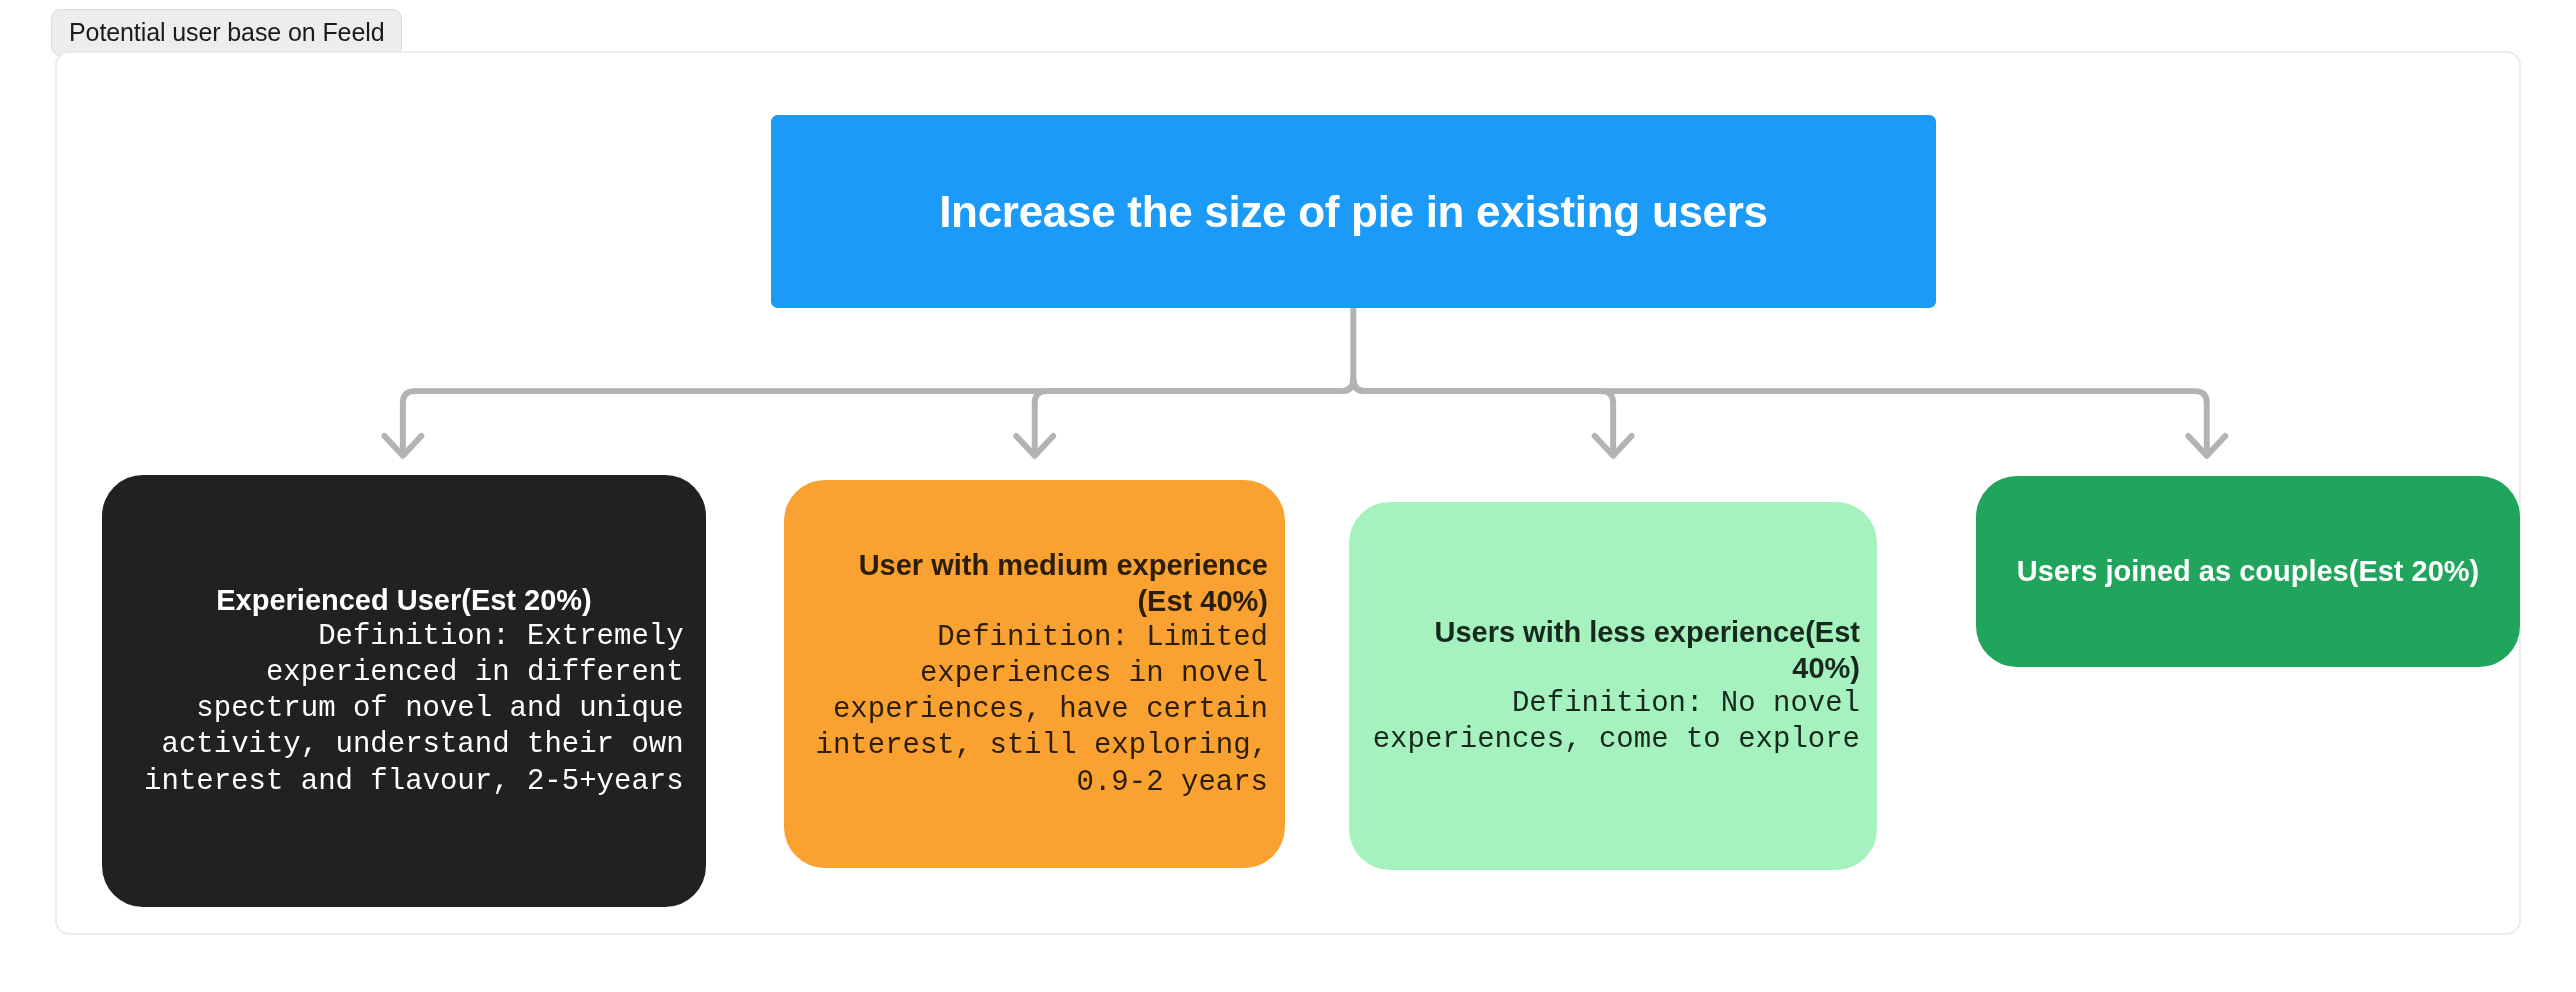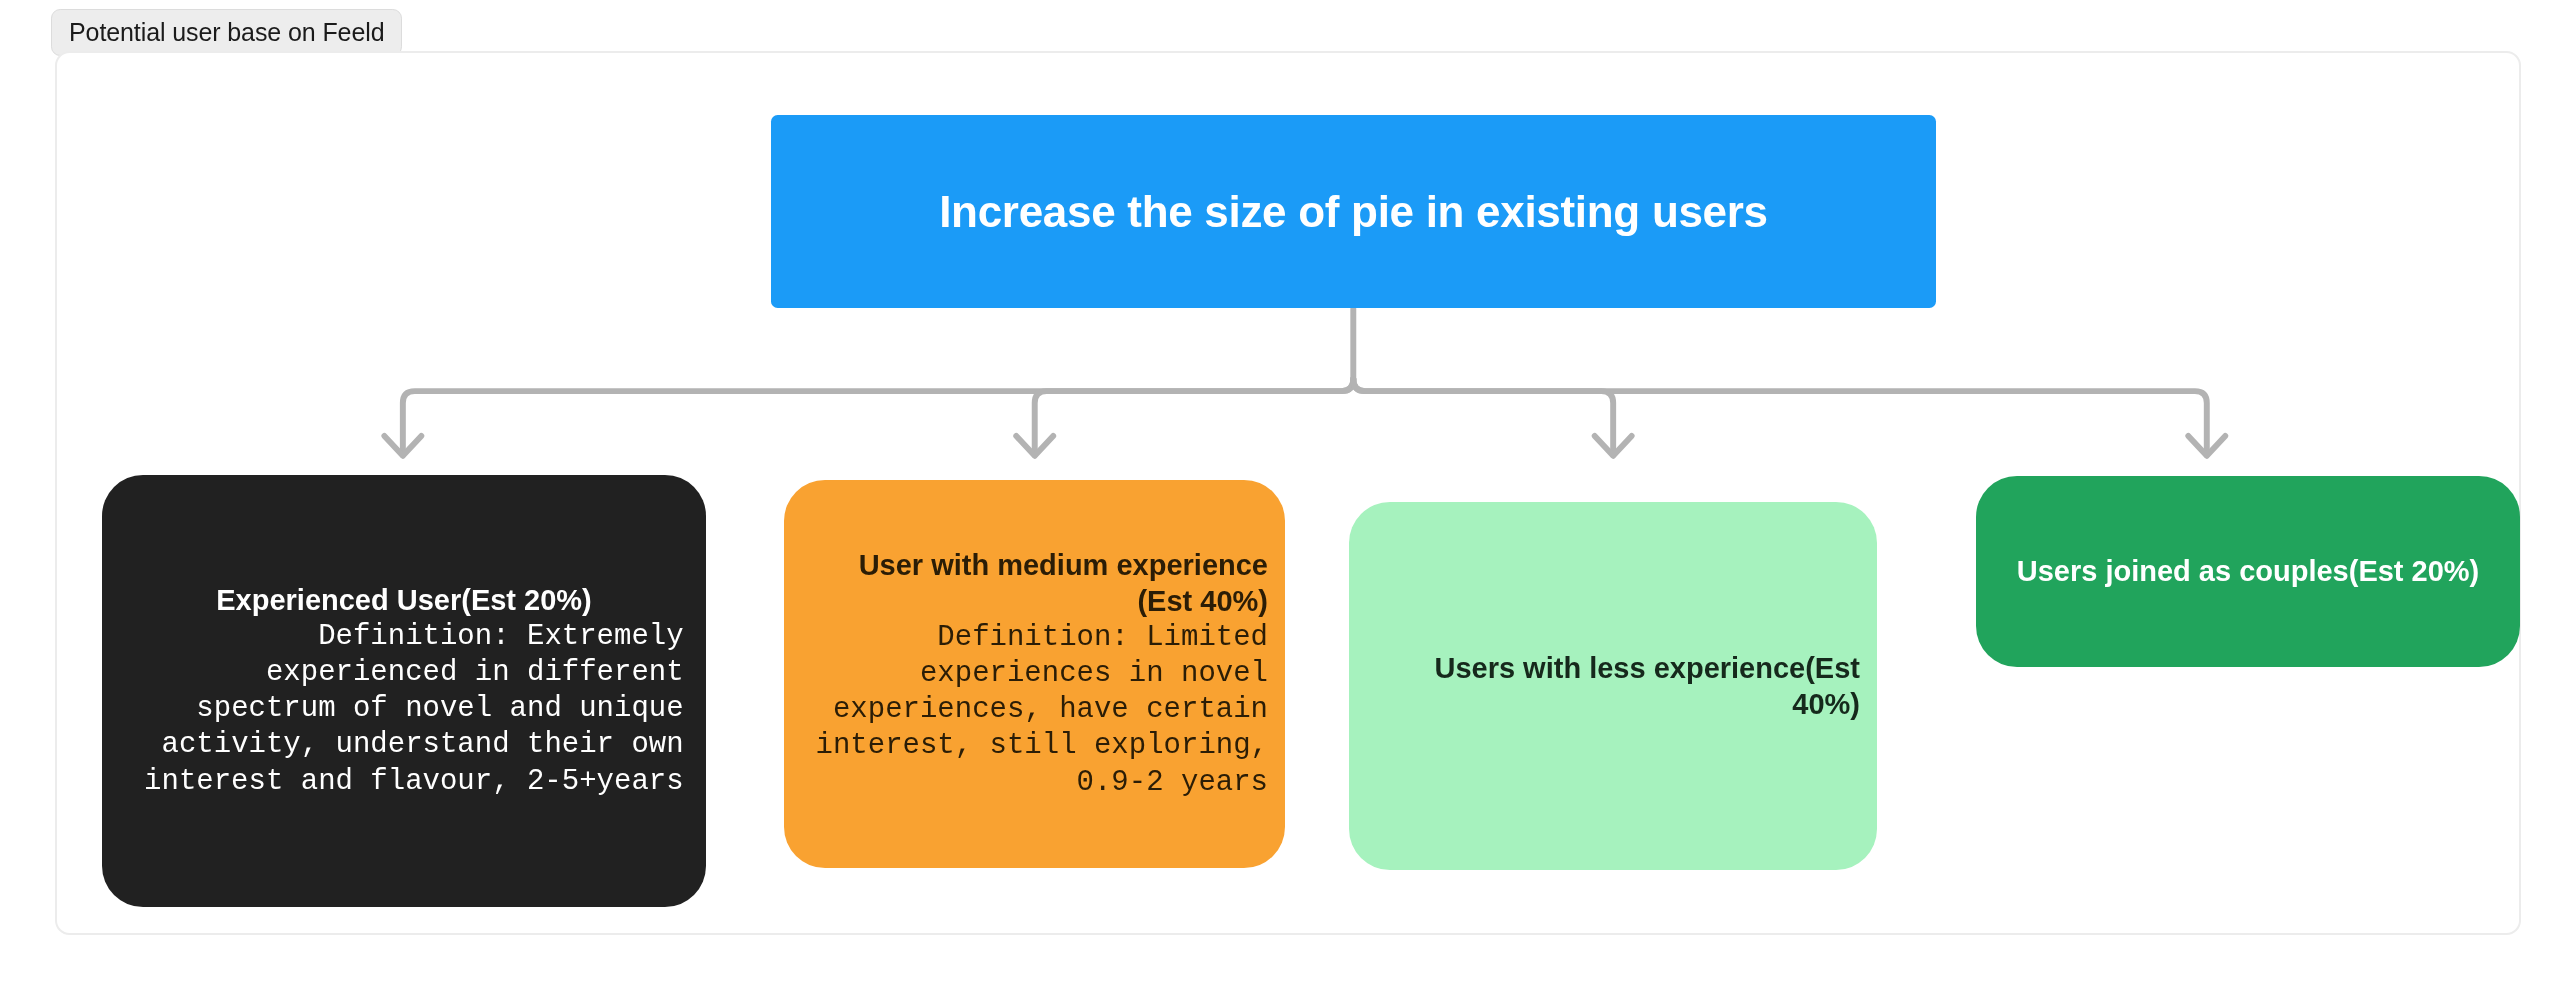--- a/index.html
+++ b/index.html
@@ -189,20 +189,21 @@
     <div class="n-body">Definition: Extremely experienced in different spectrum of novel and unique activity, understand their own interest and flavour,  2-5+years</div>
   </div>
 
   <div class="node" id="node-c2">
     <div class="n-title">User with medium experience (Est 40%)</div>
     <div class="n-body">Definition: Limited experiences in novel experiences, have certain interest, still exploring, 0.9-2 years</div>
   </div>
 
   <div class="node" id="node-c3">
     <div class="n-title">Users with less experience(Est 40%)</div>
+    <div class="n-body">Definition: No novel experiences, come to explore</div>
   </div>
 
   <div class="node" id="node-c4">
     <div class="n-title">Users joined as couples(Est 20%)</div>
   </div>
 
 </div>
 
 
 </body></html>

